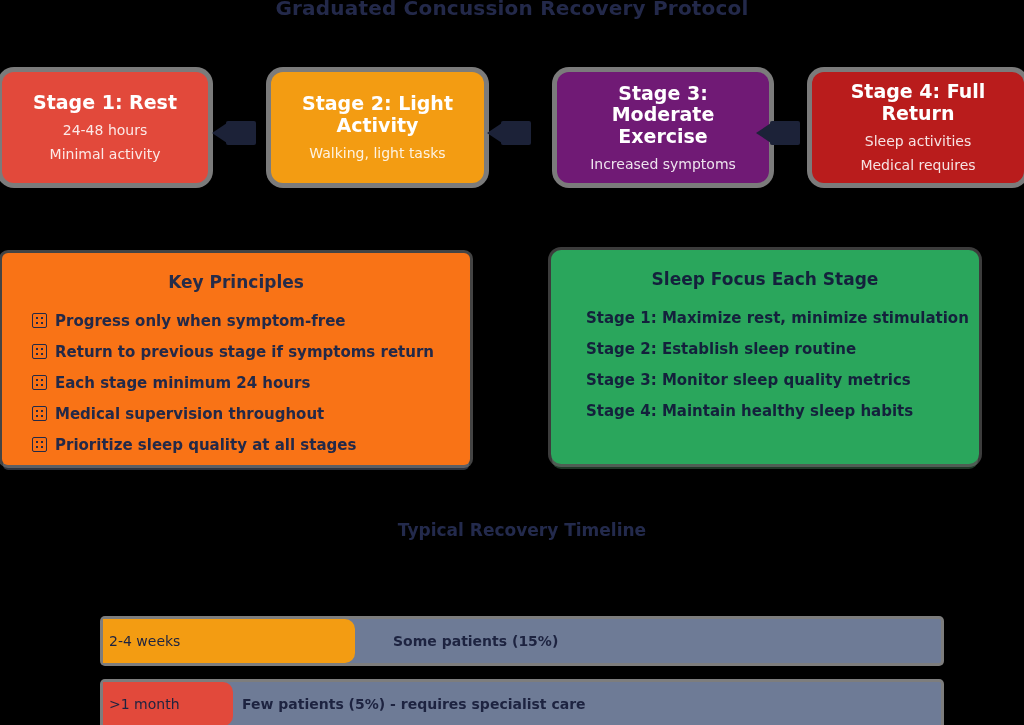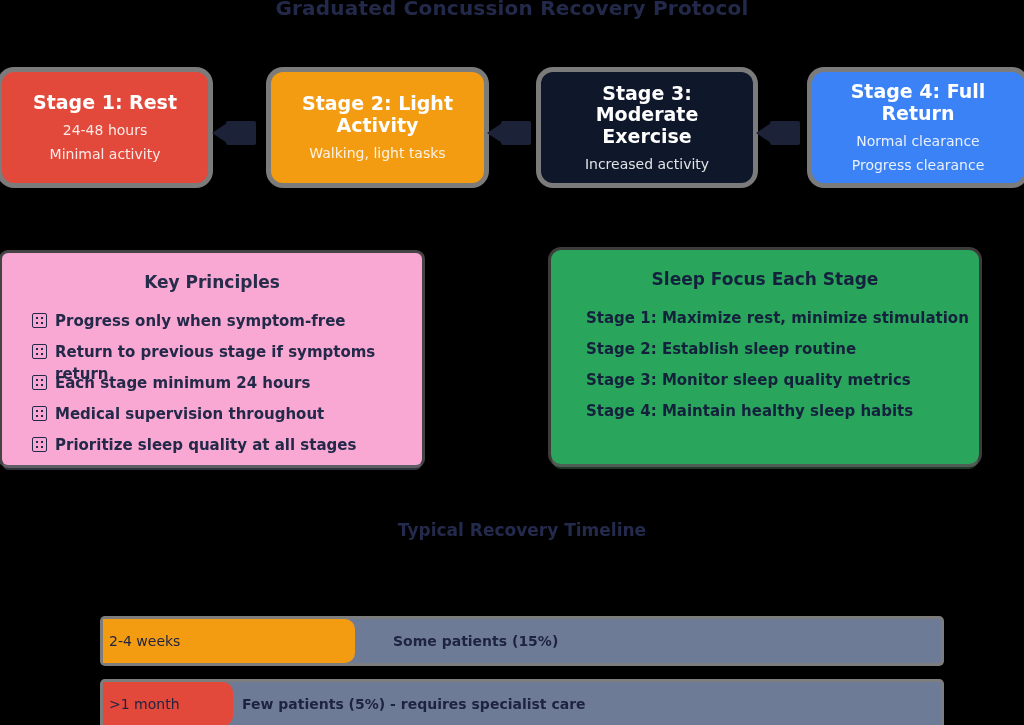--- a/index.html
+++ b/index.html
@@ -20,31 +20,31 @@
   .stage-card{
     position:absolute;top:72px;height:111px;border-radius:12px;
     box-shadow:0 0 0 5px #7b7b7b;
     display:flex;flex-direction:column;justify-content:center;align-items:center;
     text-align:center;padding:0 10px;box-sizing:border-box;
   }
   .stage-card .card-title{font-size:19px;font-weight:bold;color:#ffffff;line-height:1.15;}
   .stage-card .card-sub{font-size:14px;color:rgba(255,255,255,.88);margin-top:9px;line-height:1.1;}
   #card-1{left:2px;width:206px;background:#e2493b;}
   #card-2{left:271px;width:213px;background:#f39c12;}
-  #card-3{left:541px;width:212px;background:#0f172a;}
-  #card-4{left:812px;width:212px;background:#3b82f6;}
+  #card-3{left:557px;width:212px;background:#701a75;}
+  #card-4{left:812px;width:212px;background:#b91c1c;}
   
   .flow-arrow{position:absolute;top:117px;width:48px;height:32px;display:flex;align-items:center;}
   .flow-arrow .head{width:0;height:0;border-top:10px solid transparent;border-bottom:10px solid transparent;border-right:15px solid #1c2238;}
   .flow-arrow .shaft{width:30px;height:24px;background:#1c2238;margin-left:-1px;border-radius:2px;}
   #arrow-1{left:212px;} #arrow-2{left:487px;} #arrow-3{left:756px;}
   
   .panel{position:absolute;box-sizing:border-box;}
   #key-panel{
-    left:2px;top:253px;width:420px;height:212px;background:#f9a8d4;border-radius:6px;
+    left:2px;top:253px;width:468px;height:212px;background:#f97316;border-radius:6px;
     box-shadow:0 0 0 3px rgba(150,150,150,.45),0 6px 0 -1px rgba(58,62,74,.8);
   }
   #sleep-panel{
     left:551px;top:250px;width:428px;height:214px;background:#2aa65c;border-radius:10px;
     box-shadow:0 0 0 3px rgba(150,150,150,.4),0 6px 0 -1px rgba(40,70,50,.8);
   }
   .panel-title{display:block;text-align:center;font-size:17px;font-weight:bold;margin-top:19px;}
   #key-panel .panel-title{color:#262c49;}
   #sleep-panel .panel-title{color:#14213c;}
   .panel ul{list-style:none;margin:18px 0 0 0;padding:0 0 4px 30px;}
@@ -105,32 +105,32 @@
     <div class="card-sub">Walking, light tasks</div>
   </div>
 
   <div class="flow-arrow" id="arrow-2">
     <span class="head"></span>
     <span class="shaft"></span>
   </div>
 
   <div class="stage-card" id="card-3">
     <div class="card-title">Stage 3: Moderate Exercise</div>
-    <div class="card-sub">Increased activity</div>
+    <div class="card-sub">Increased symptoms</div>
   </div>
 
   <div class="flow-arrow" id="arrow-3">
     <span class="head"></span>
     <span class="shaft"></span>
   </div>
 
   <div class="stage-card" id="card-4">
     <div class="card-title">Stage 4: Full Return</div>
-    <div class="card-sub">Normal clearance</div>
-    <div class="card-sub">Progress clearance</div>
+    <div class="card-sub">Sleep activities</div>
+    <div class="card-sub">Medical requires</div>
   </div>
 
   <div class="panel" id="key-panel">
     <span class="panel-title">Key Principles</span>
     <ul>
       <li>
           <span class="tofu"></span>
           <span>Progress only when symptom-free</span>
         </li>
       <li>

